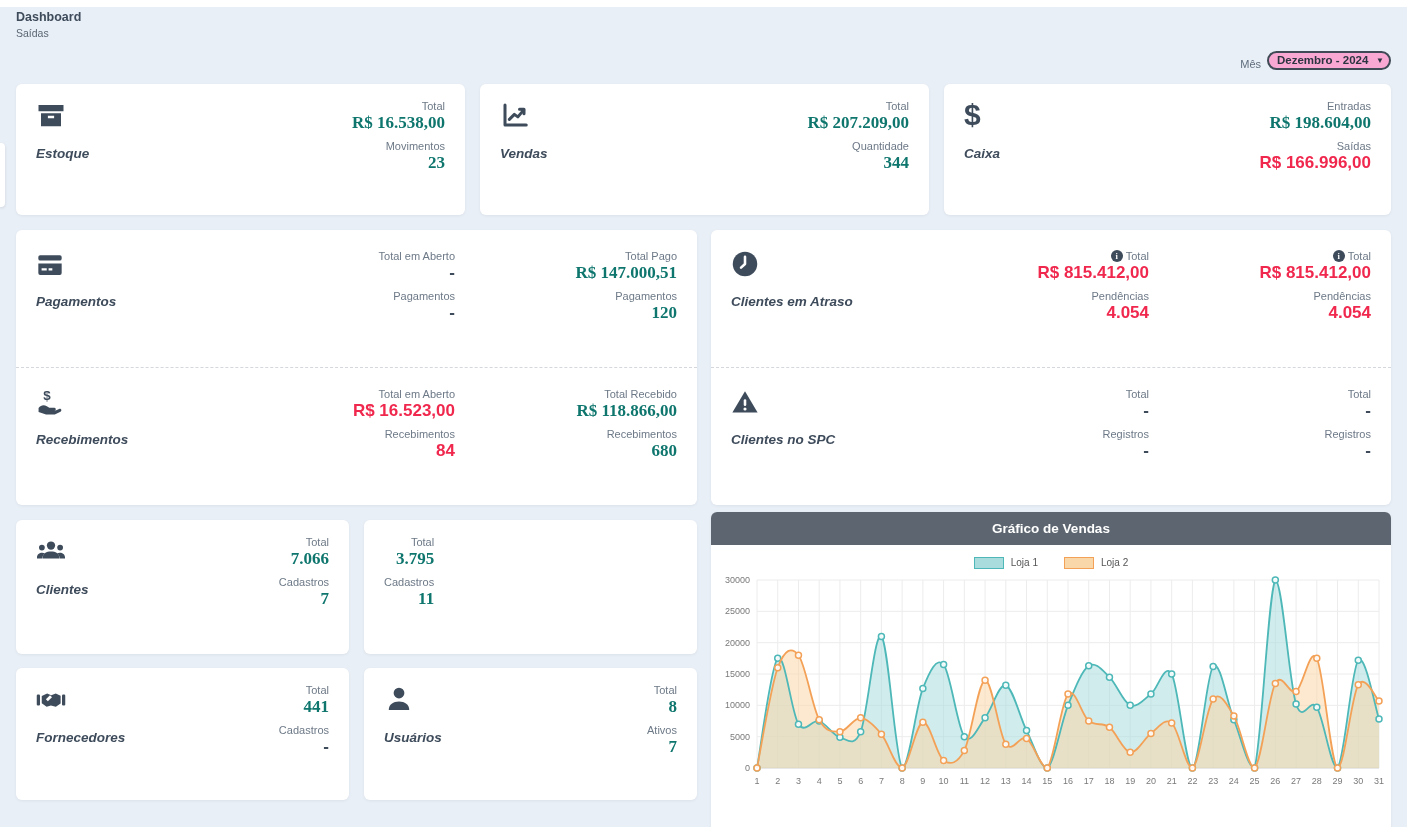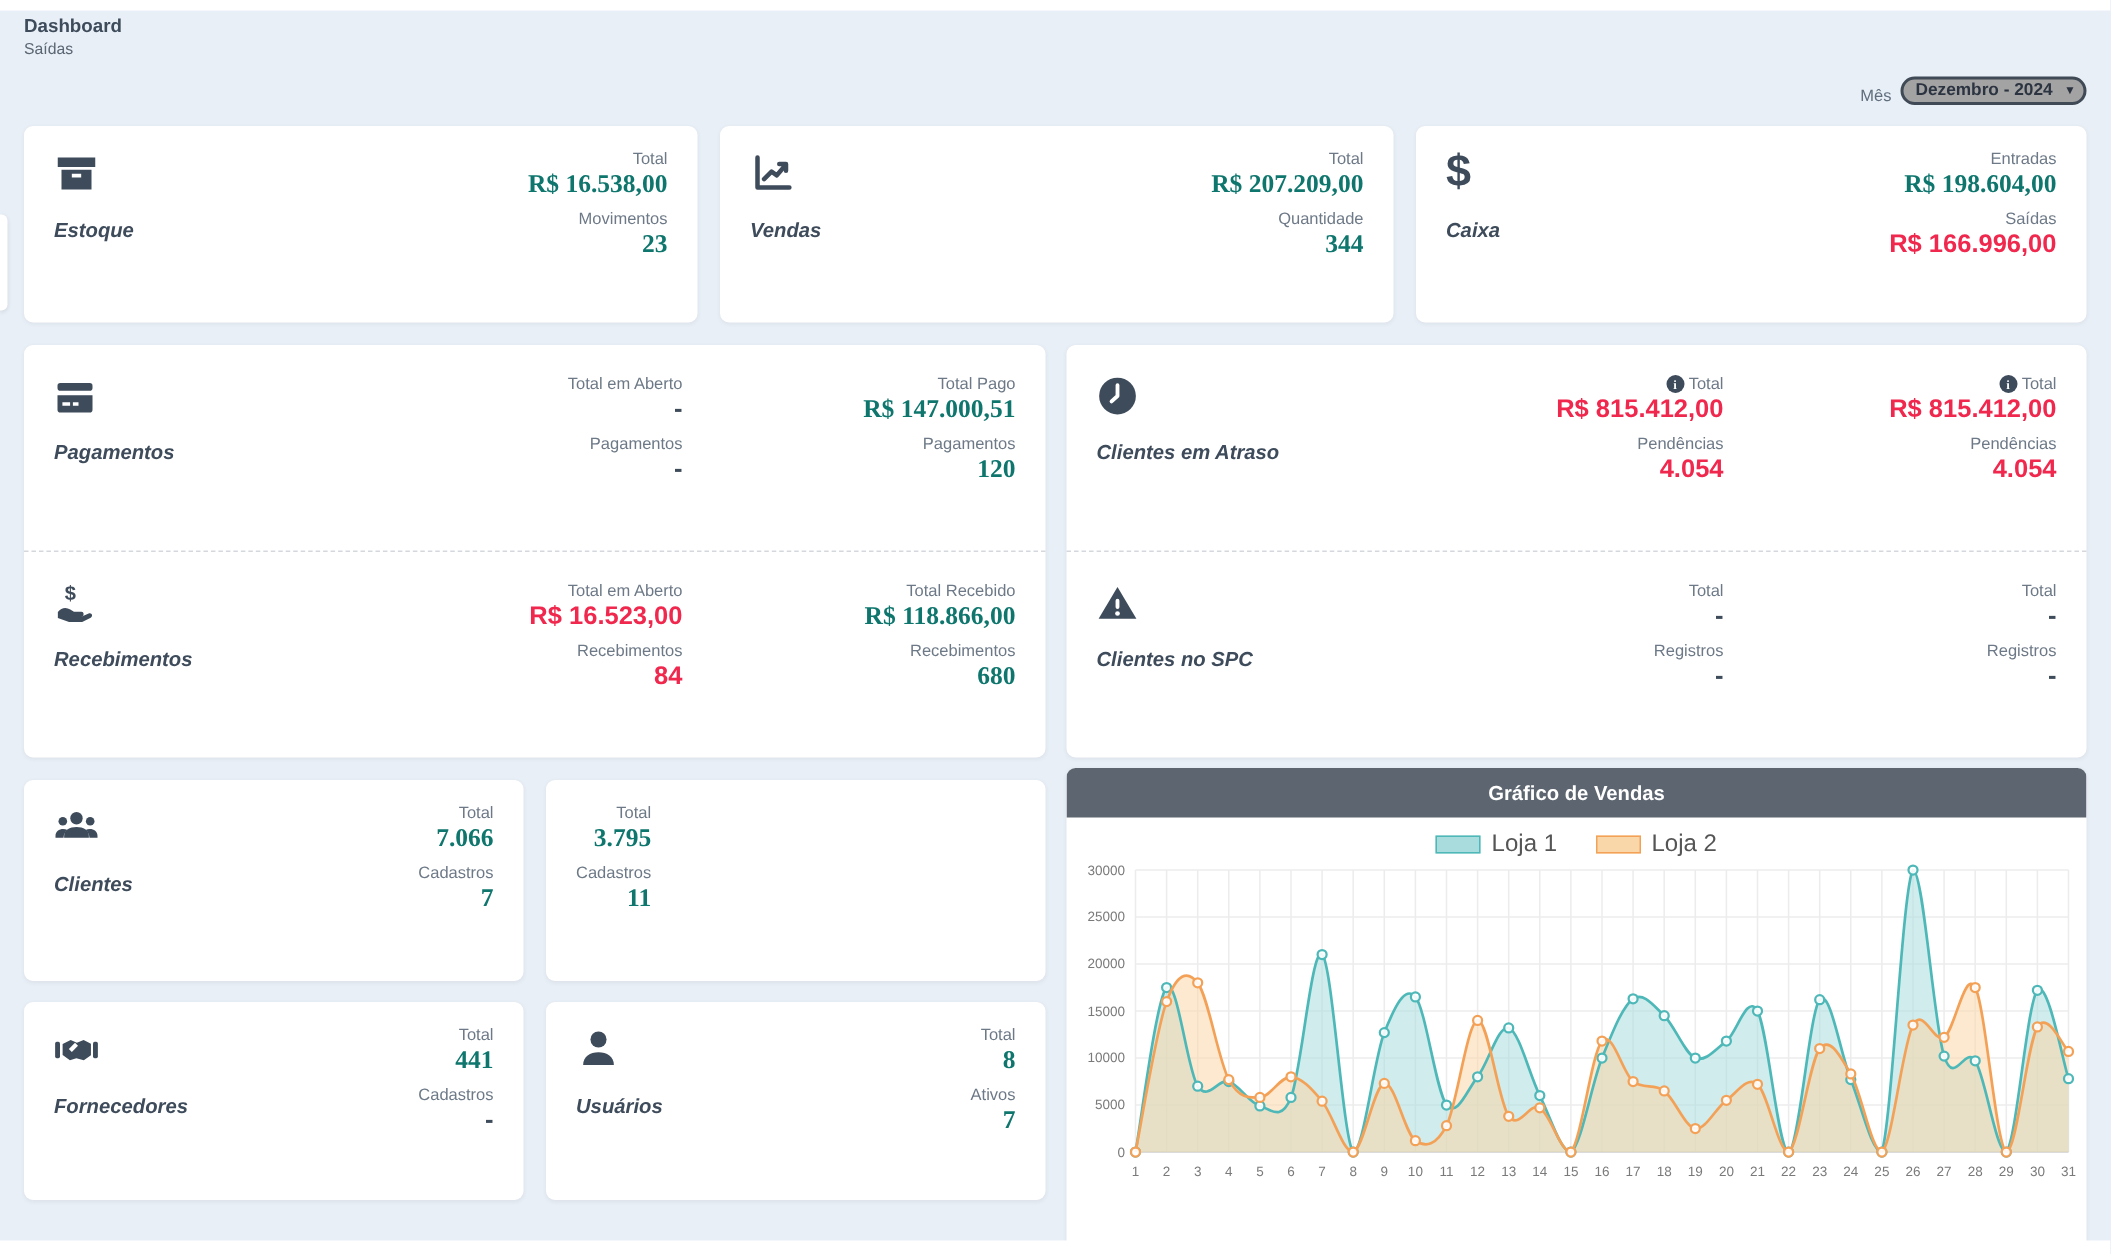--- a/index.html
+++ b/index.html
@@ -8,21 +8,21 @@
   .abs{position:absolute;}
   .top-bar{left:0;top:0;width:1407px;height:7px;background:#fff;}
   .bottom-bar{left:0;top:827px;width:1407px;height:9px;background:#fff;}
   .left-sliver{left:0;top:143px;width:5px;height:64px;background:#fff;border-radius:0 4px 4px 0;box-shadow:0 1px 3px rgba(60,70,90,.15);}
   .page-title{left:16px;top:10px;font-size:12.5px;font-weight:bold;color:#3e4b5b;}
   .breadcrumb{left:16px;top:27px;font-size:10.5px;color:#5a6673;}
   .filter-row{right:16px;top:50px;display:flex;align-items:flex-end;gap:6px;}
   .filter-label{font-size:11px;color:#5f6d7d;}
   .select-wrap{position:relative;display:inline-block;}
   .select-wrap select{appearance:none;-webkit-appearance:none;border:2px solid #3f4a56;border-radius:11px;
-       background:#a3a3a3;font-family:"Liberation Sans",sans-serif;font-size:11.5px;font-weight:bold;color:#2b3440;
+       background:#f9a8d4;font-family:"Liberation Sans",sans-serif;font-size:11.5px;font-weight:bold;color:#2b3440;
        padding:1px 20px 2px 8px;}
   .select-caret{position:absolute;right:7px;top:50%;transform:translateY(-50%);font-size:8px;color:#2b3440;pointer-events:none;}
   .card{position:absolute;background:#fff;border-radius:6px;box-shadow:0 1px 3px rgba(50,60,80,.07);}
   .sc-inner{display:flex;justify-content:space-between;padding:16px 20px;}
   .sc-left{display:flex;flex-direction:column;align-items:flex-start;}
   .icon{width:30px;height:30px;}
   .icon svg{width:100%;height:100%;display:block;}
   .icon-dollar{font-size:30px;font-weight:bold;color:#3e4b5b;line-height:30px;}
   .sc-label{margin-top:16px;font-size:13.5px;font-weight:600;color:#3e4b5b;font-style:italic;}
   .sc-right{text-align:right;}
@@ -34,21 +34,21 @@
   .half{display:flex;align-items:flex-start;padding:20px 20px 18px 20px;height:99px;}
   .half + .half{border-top:1px dashed #d4d8dd;}
   .half-left{flex:1;display:flex;flex-direction:column;align-items:flex-start;}
   .half-left .icon{width:28px;height:28px;}
   .col{width:222px;text-align:right;}
   .info-i{display:inline-flex;align-items:center;justify-content:center;width:12px;height:12px;border-radius:50%;
        background:#3e4b5b;color:#fff;font-size:8.5px;font-weight:bold;font-family:"Liberation Serif",serif;}
   .chart-card{left:711px;top:512px;width:680px;height:364px;overflow:hidden;}
   .chart-title{height:33px;line-height:33px;text-align:center;background:#5d6670;color:#fff;font-size:13.5px;font-weight:bold;}
   .legend{display:flex;justify-content:center;align-items:center;gap:26px;margin-top:10px;height:15px;}
-  .legend-item{display:flex;align-items:center;gap:7px;font-size:16px;color:#555;}
+  .legend-item{display:flex;align-items:center;gap:7px;font-size:10px;color:#555;}
   .legend-swatch{width:30px;height:12px;border:1.5px solid #888;box-sizing:border-box;background:#eee;}
   #sales-plot{display:block;margin-top:2px;}
 </style>
 </head>
 <body>
 
 <div class="abs top-bar"></div>
 <div class="abs left-sliver"></div>
 
 <div class="abs page-title">Dashboard</div>

